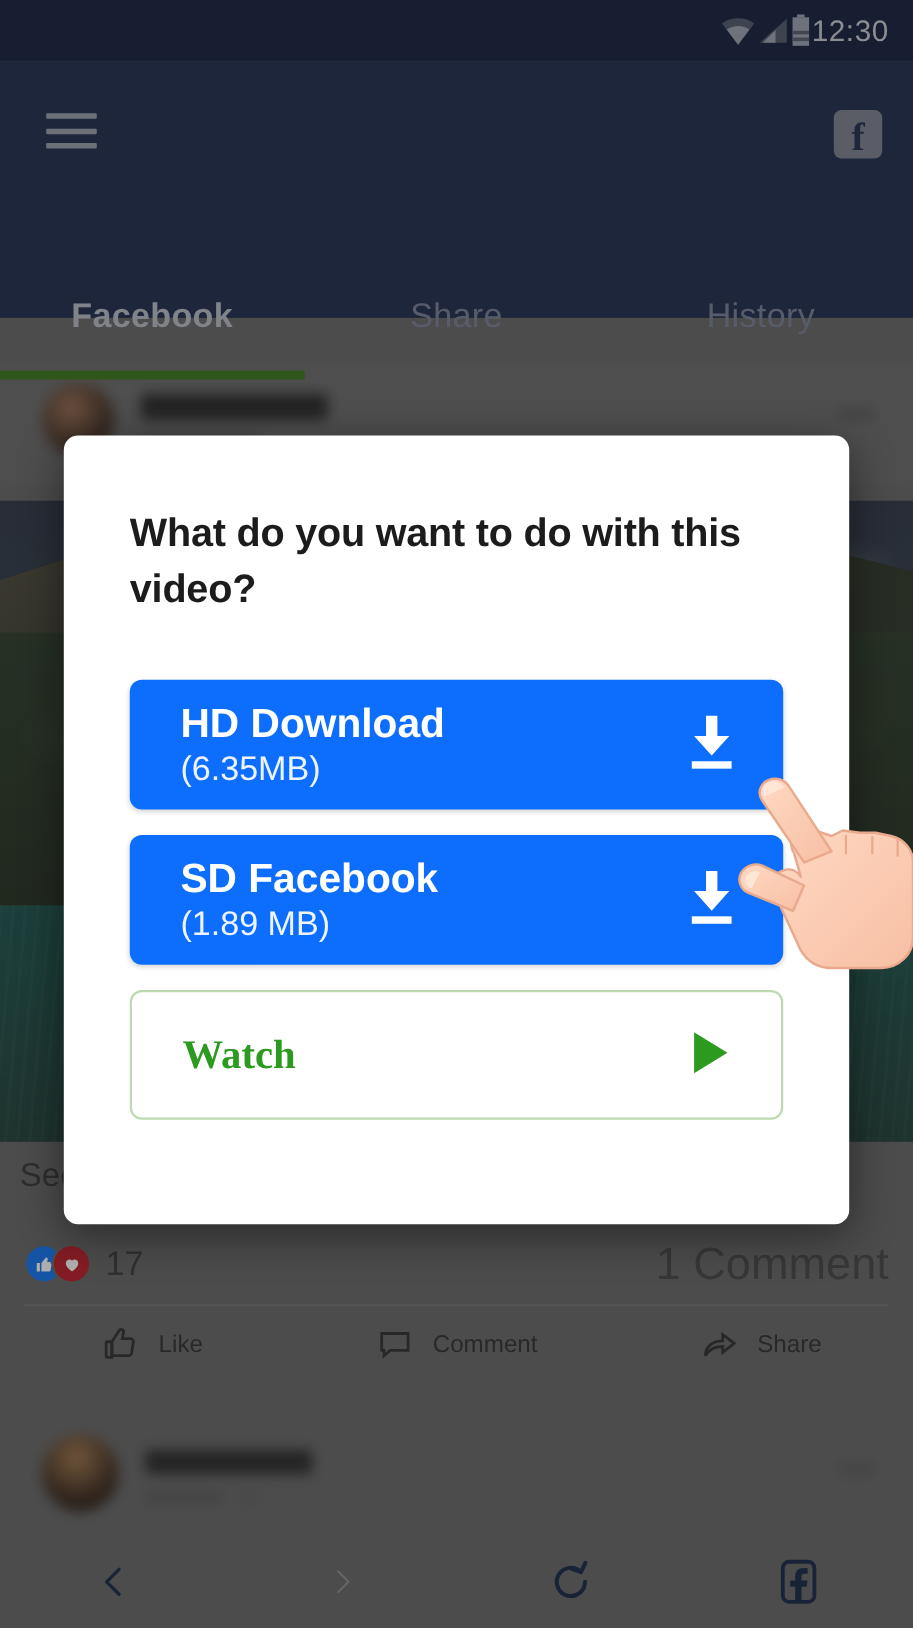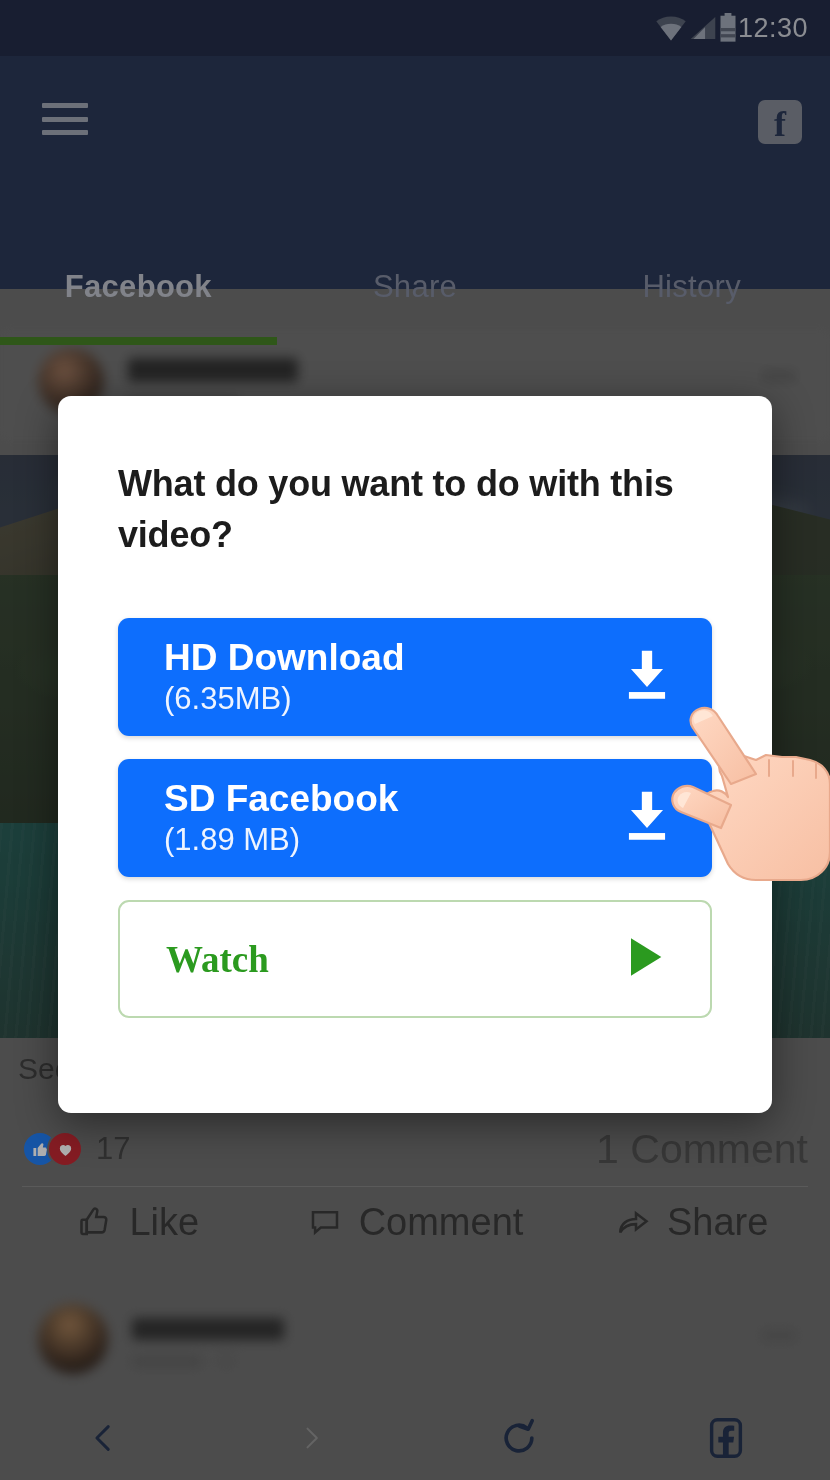--- a/index.html
+++ b/index.html
@@ -146,21 +146,21 @@
     background: #7e7e7e;
   }
 
   .actionbar {
     position: absolute; left: 0; top: 1190px; width: 830px; height: 64px;
     display: flex;
   }
   .action {
     flex: 1; display: flex; align-items: center; justify-content: center; gap: 16px;
   }
-  .action span { font-size: 38px; color: #333; }
+  .action span { font-size: 22px; color: #333; }
 
   
   .post2 {
     position: absolute; left: 0; top: 1290px; width: 830px; height: 110px;
     filter: blur(6px);
   }
   .post2 .avatar {
     position: absolute; left: 38px; top: 14px; width: 70px; height: 70px;
     border-radius: 50%; background: radial-gradient(circle at 45% 30%, #a37a52, #2e2018 72%);
   }

